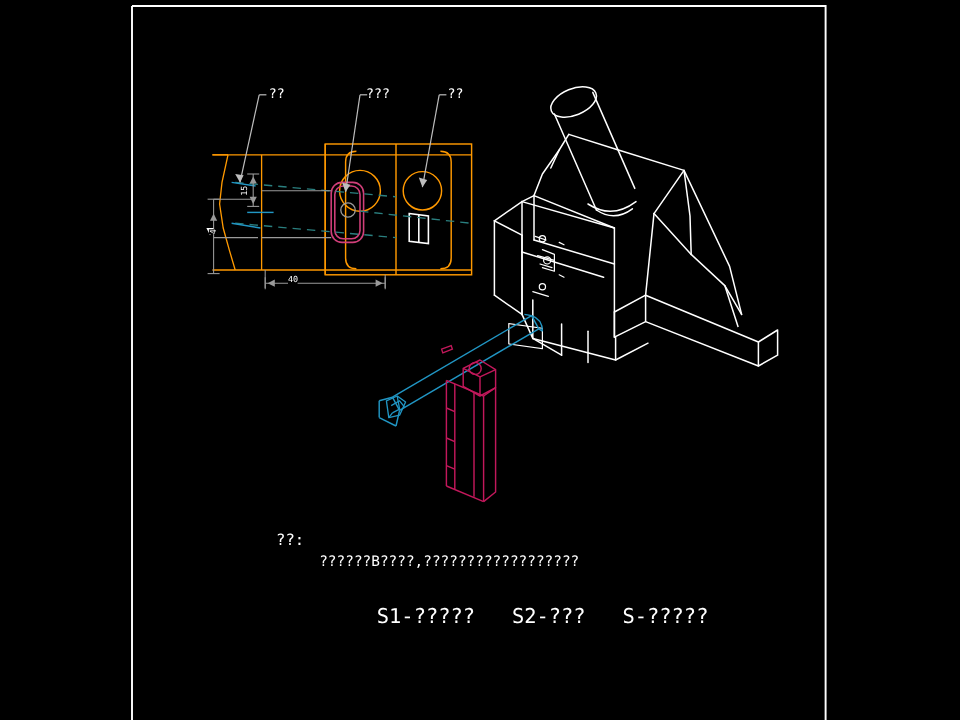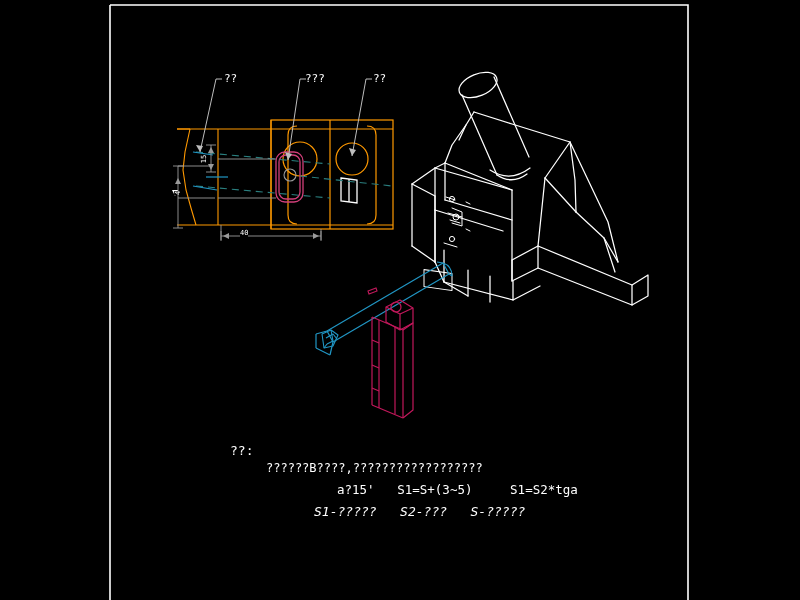--- a/index.html
+++ b/index.html
@@ -49,22 +49,21 @@
     font-size: 12px;
   }
   .note-formula {
     left: 337px;
     top: 482px;
     font-size: 12.5px;
   }
   .note-legend {
     left: 314px;
     top: 504px;
-    font-size: 13px;
-    font-style: italic;
+    font-size: 17px;
   }
   .leader-label {
     position: absolute;
     color: #ffffff;
     font-size: 11px;
     font-family: "DejaVu Sans Mono", monospace;
     white-space: pre;
   }
   .dim-label {
     position: absolute;
@@ -348,19 +347,18 @@
     <div class="dim-label dim-vert" style="left:200px; top:155px;">15</div>
 
     <div class="dim-label dim-vert" style="left:176px; top:189px;">4</div>
 
     <div class="dim-label" style="left:240px; top:229px;">40</div>
 
     <div class="note note-heading">??:</div>
 
     <div class="note note-body">??????B????,??????????????????</div>
 
-    <div class="note note-formula">a?15'   S1=S+(3~5)     S1=S2*tga</div>
 
     <div class="note note-legend">S1-?????   S2-???   S-?????</div>
 
   </div>
 
 </div>
 
 </body></html>

